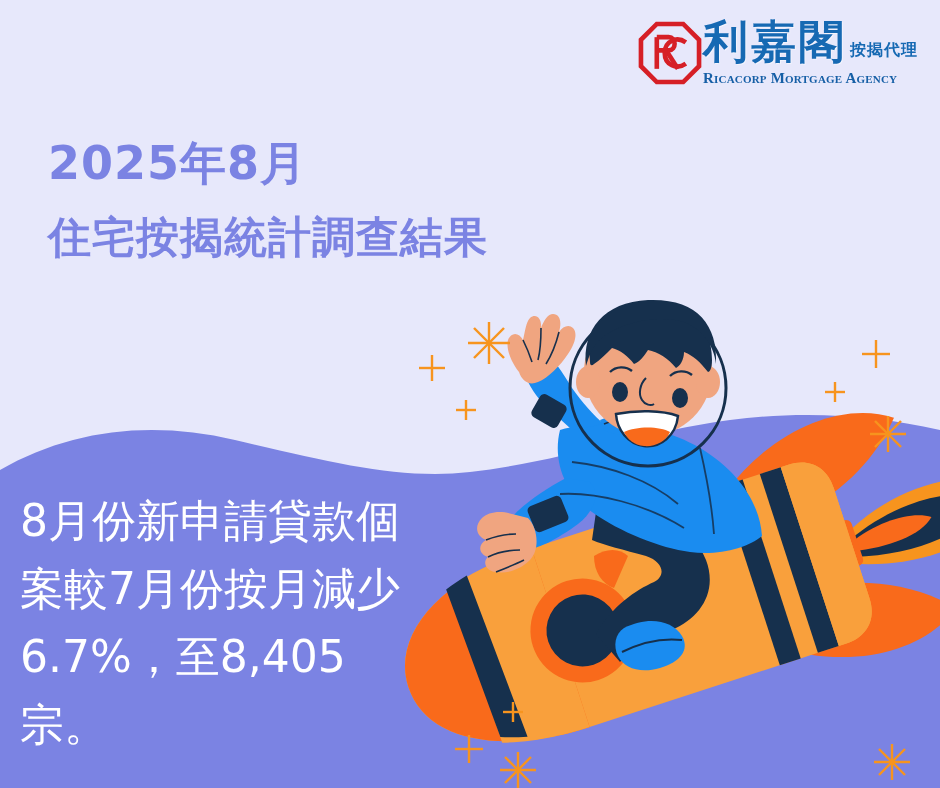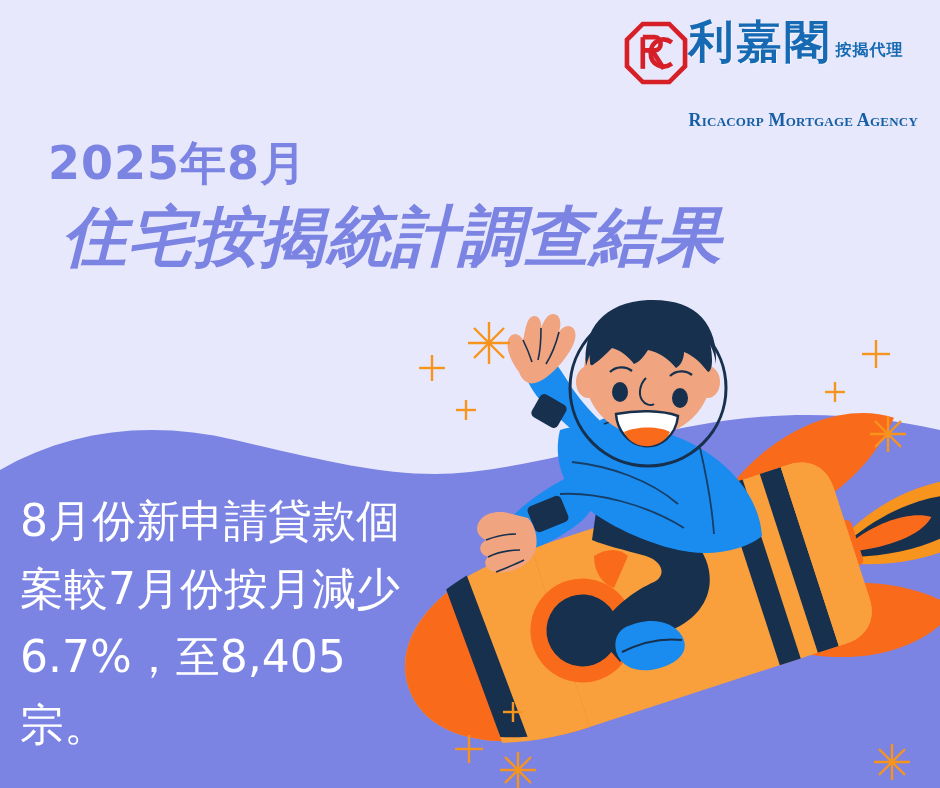--- a/index.html
+++ b/index.html
@@ -40,21 +40,20 @@
     width: 66px;
     height: 66px;
     flex: 0 0 auto;
     margin-top: 2px;
   }
   #logo-text {
     margin-left: 0;
     display: flex;
     flex-direction: column;
     align-items: flex-start;
-    gap: 42px;
   }
   #logo-cn-row {
     display: flex;
     align-items: baseline;
   }
   #logo-cn-main {
     font-family: "DejaVu Serif", serif;
     font-weight: 700;
     font-size: 45px;
     line-height: 48px;
@@ -69,21 +68,21 @@
     line-height: 26px;
     letter-spacing: 1px;
     color: #1669b3;
     margin-left: 3px;
     position: relative;
     top: -2px;
   }
   #logo-en {
     font-family: "Liberation Serif", serif;
     font-weight: 700;
-    font-size: 18px;
+    font-size: 15px;
     line-height: 22px;
     letter-spacing: 0.2px;
     color: #165fa6;
     font-variant: small-caps;
     white-space: nowrap;
     margin-top: 1px;
   }
 
   
   #headline {
@@ -95,26 +94,25 @@
     font-family: "DejaVu Sans", sans-serif;
     font-weight: 700;
   }
   #headline-line1 {
     font-size: 46px;
     line-height: 74px;
     letter-spacing: 1px;
     white-space: nowrap;
   }
   #headline-line2 {
-    font-size: 65px;
+    font-size: 43px;
     line-height: 74px;
     letter-spacing: 1px;
     white-space: nowrap;
-    margin-left: 14px;
-    font-style: italic;
+    margin-left: 0;
   }
 
   
   #statement {
     position: absolute;
     left: 20px;
     top: 487px;
     width: 400px;
     z-index: 30;
     color: #ffffff;

